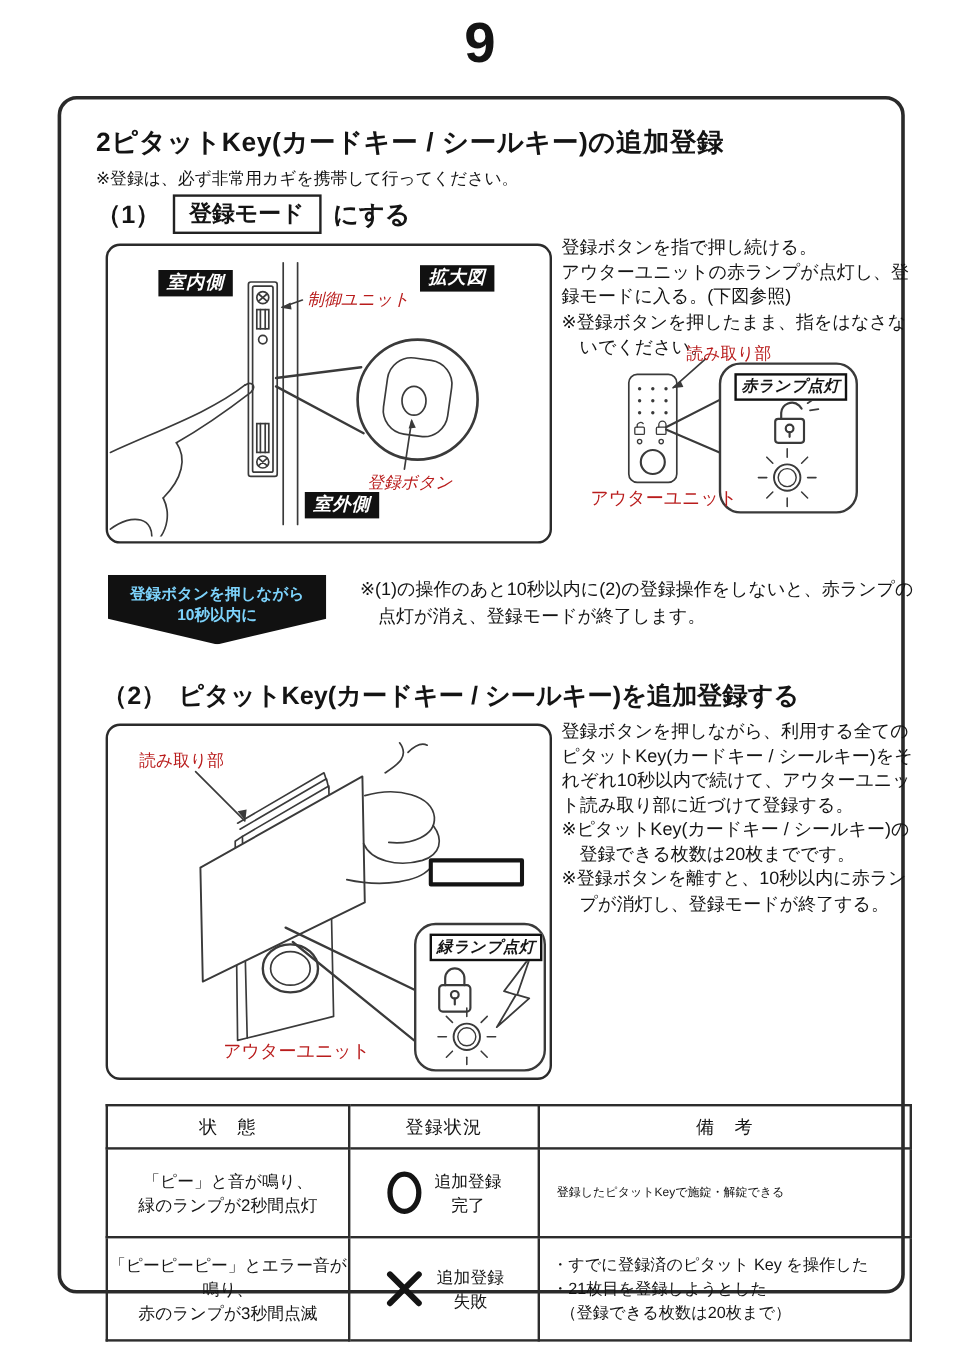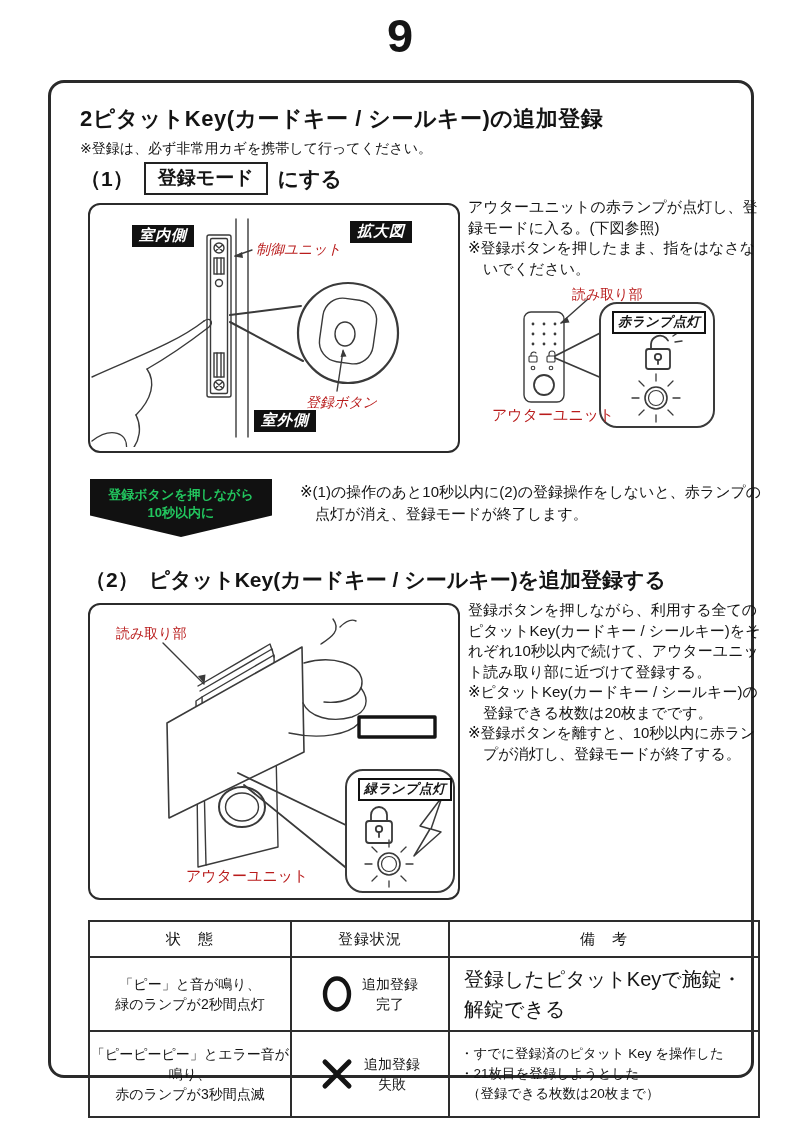--- a/index.html
+++ b/index.html
@@ -36,21 +36,21 @@
   .dlabel { position:absolute; font-size:14px; color:#b91c1c; white-space:nowrap; }
   .boxed-label { position:absolute; border:2px solid #111; background:#fff; font-size:13px; font-weight:bold; padding:0 4px 1px; white-space:nowrap; letter-spacing:0.5px;font-style:italic; }
 
   
   .s1-text { left:468px; top:197px; width:294px; font-size:15px; line-height:1.38; }
   .hang { padding-left:1em; text-indent:-1em; }
   .mini { left:476px; top:286px; width:284px; height:150px; }
 
   
   .black-callout {
-    left:90px; top:479px; width:182px; height:58px; background:#111; color:#22c55e;
+    left:90px; top:479px; width:182px; height:58px; background:#111; color:#7dd3fc;
     clip-path:polygon(0 0, 100% 0, 100% 63%, 50% 100%, 0 63%);
     text-align:center; font-size:13px; font-weight:bold; line-height:1.4; padding-top:7px;
   }
   .callout-note { left:300px; top:481px; width:464px; font-size:15px; line-height:1.45; }
 
   
   .s2-text { left:468px; top:600px; width:296px; font-size:15px; line-height:1.37; }
   .s2-text > div { margin:0; }
 
   
@@ -124,20 +124,21 @@
     </g>
   </svg>
   <span class="blackbox" style="left:42px; top:20px;">室内側</span>
   <span class="blackbox" style="left:260px; top:16px;">拡大図</span>
   <span class="dlabel" style="left:166px; top:36px;">制御ユニット</span>
   <span class="dlabel" style="left:216px; top:189px;">登録ボタン</span>
   <span class="blackbox" style="left:164px; top:205px;">室外側</span>
 </div>
 
 <div class="abs s1-text">
+  <div>登録ボタンを指で押し続ける。</div>
   <div>アウターユニットの赤ランプが点灯し、登録モードに入る。(下図参照)</div>
   <div class="hang">※登録ボタンを押したまま、指をはなさないでください。</div>
 </div>
 
 <div class="abs mini">
   <svg width="284" height="150" viewBox="0 0 284 150">
     <g stroke="#3a3a3a" stroke-width="1.4" fill="none" stroke-linecap="round">
       <rect x="48" y="26" width="40" height="90" rx="7" fill="#fff"></rect>
 
       <g fill="#3a3a3a" stroke="none">
@@ -300,21 +301,21 @@
         <svg width="30" height="38" viewBox="0 0 30 38">
           <ellipse cx="15" cy="19" rx="12" ry="15.5" fill="none" stroke="#141414" stroke-width="4.4"></ellipse>
         </svg>
         <div class="status-text">
           <div>追加登録</div>
           <div>完了</div>
         </div>
       </div>
     </td>
     <td class="remark" style="padding-left:14px;">
-      <div style="font-size:20px;">登録したピタットKeyで施錠・解錠できる</div>
+      <div style="font-size:10px;">登録したピタットKeyで施錠・解錠できる</div>
     </td>
   </tr>
   <tr class="row2">
     <td class="cell-center">
       <div>「ピーピーピー」とエラー音が鳴り、</div>
       <div>赤のランプが3秒間点滅</div>
     </td>
     <td>
       <div class="status-cell">
         <svg width="34" height="34" viewBox="0 0 34 34">

